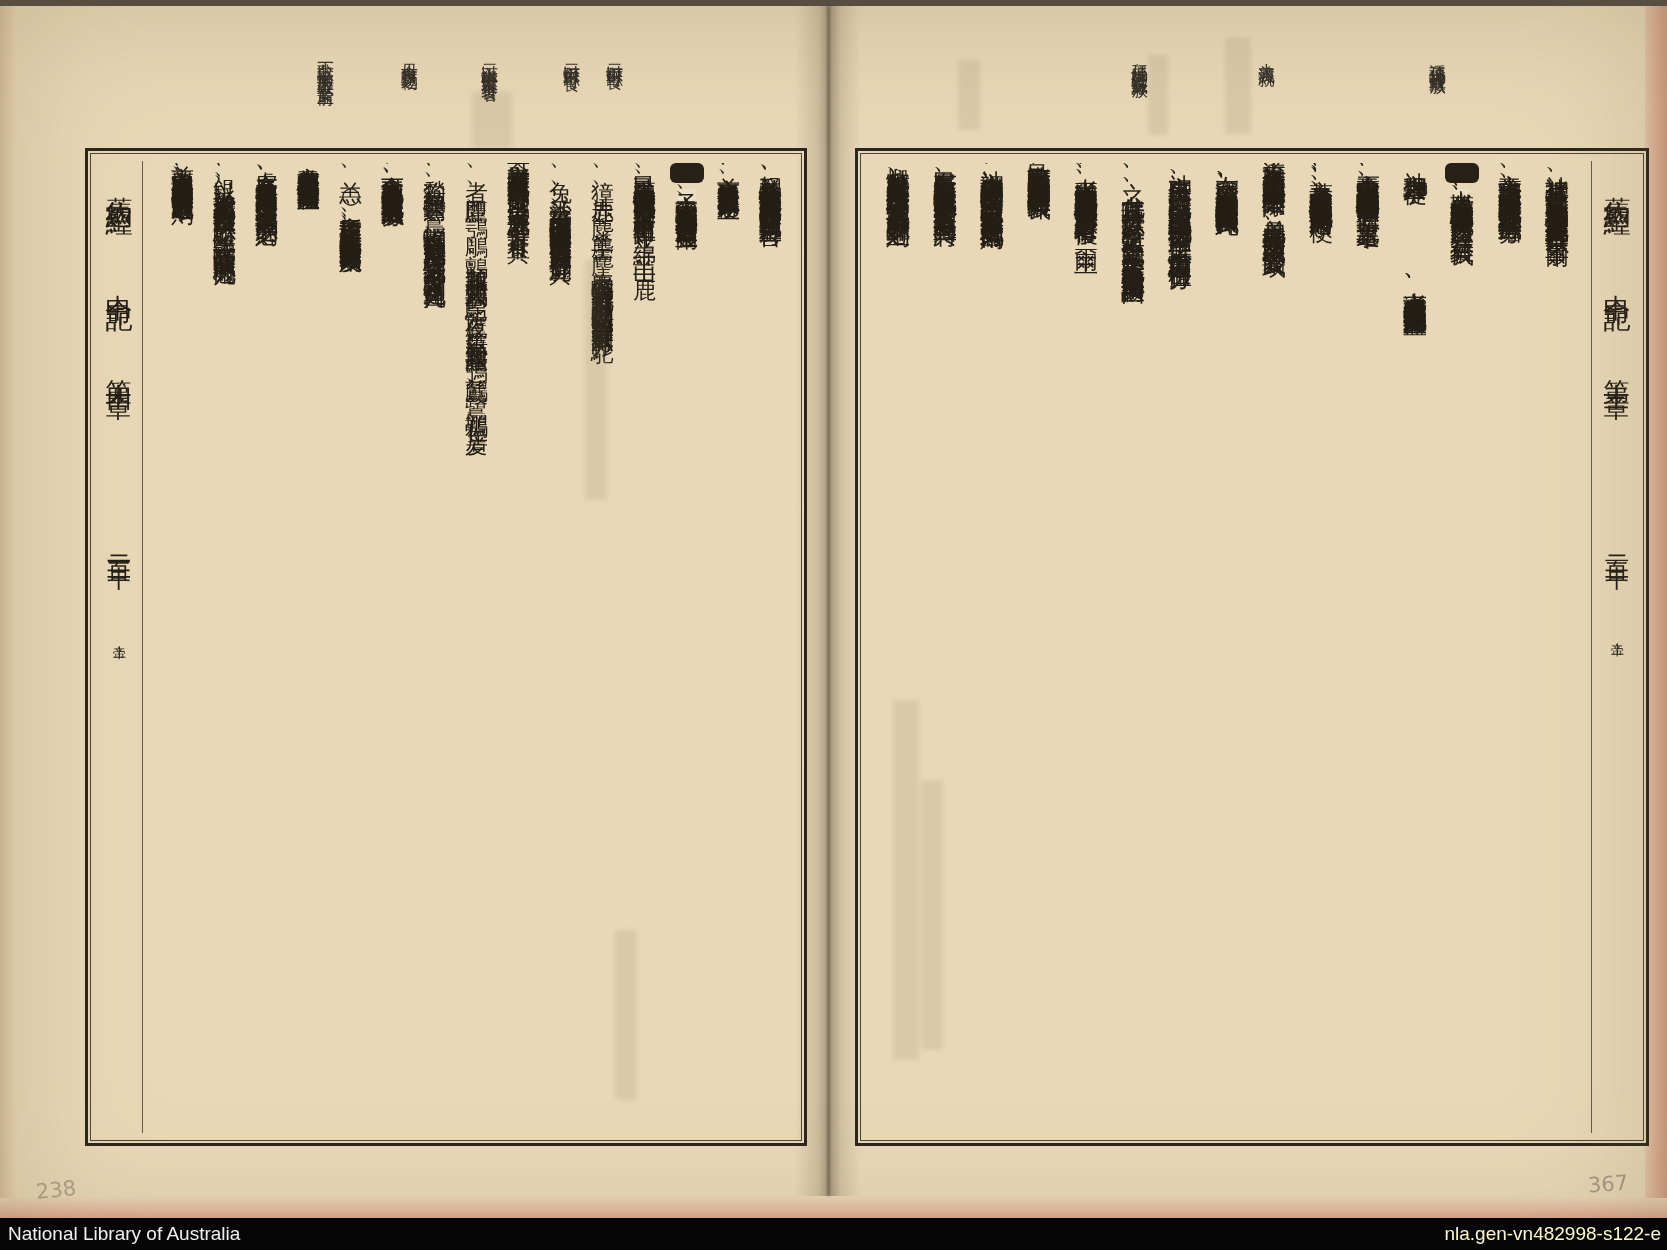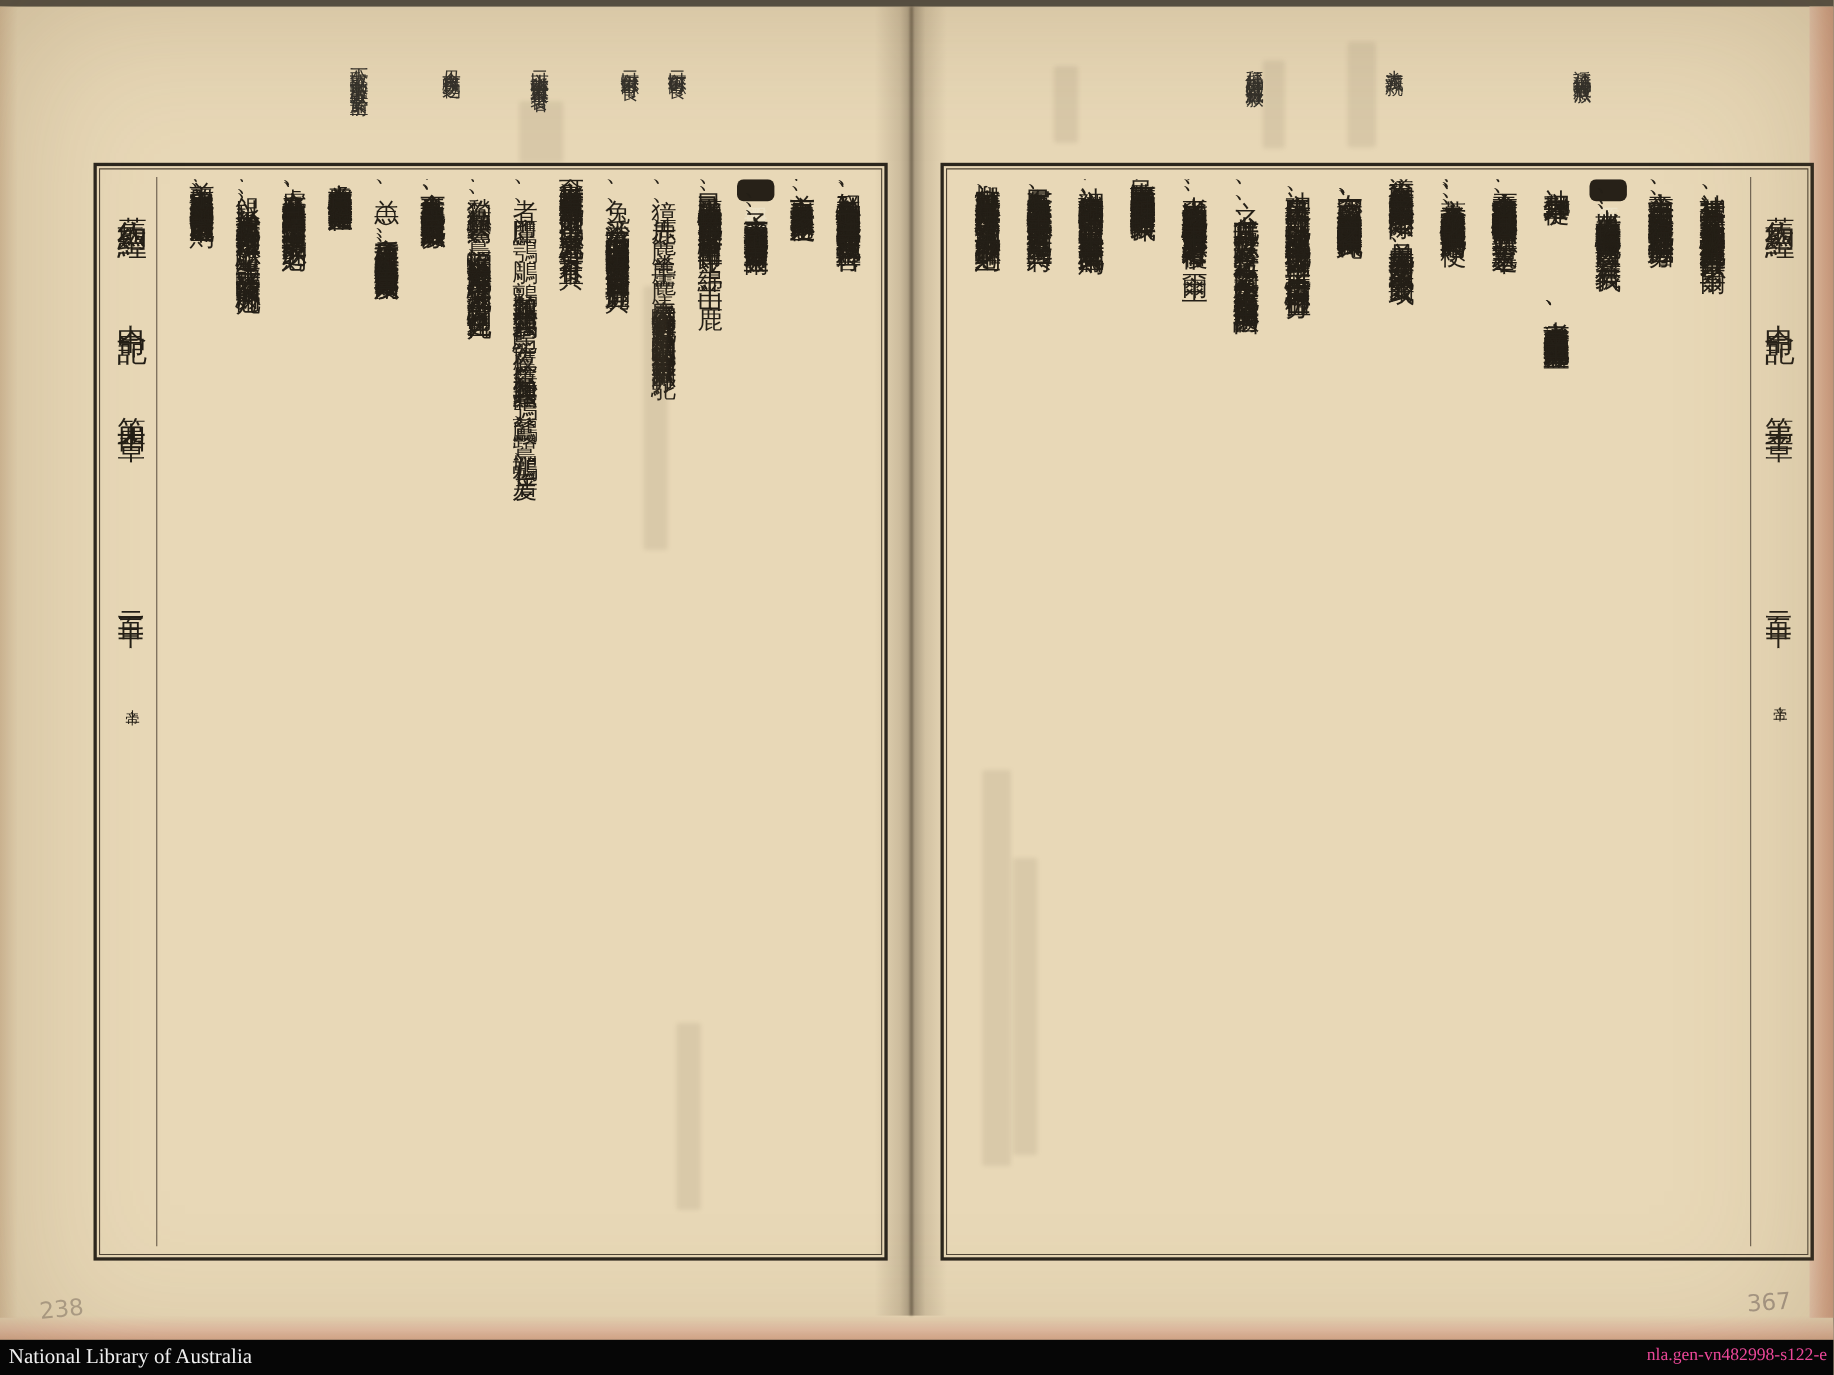--- a/index.html
+++ b/index.html
@@ -50,23 +50,23 @@
   .a3{left:1106px;width:44px;}
   .b1{left:581px;width:44px;}
   .b2{left:538px;width:44px;}
   .b3{left:436px;width:64px;}
   .b4{left:376px;width:44px;}
   .b5{left:272px;width:64px;top:48px;}
 
   .ghost{position:absolute;background:rgba(112,96,70,.12);filter:blur(2px);border-radius:3px;z-index:3;}
 
   .footer-bar{position:absolute;left:0;top:1218px;width:1667px;height:32px;background:#060606;z-index:50;
-              font-family:Liberation Serif, serif;}
+              font-family:Liberation Sans, sans-serif;}
   .fl{position:absolute;left:8px;top:5px;font-size:19px;color:#f0f0f0;}
-  .fr{position:absolute;right:6px;top:5px;font-size:16px;color:#ec4899;}
+  .fr{position:absolute;right:6px;top:5px;font-size:19px;color:#fef9c3;}
 
   .pencil{position:absolute;font-family:"DejaVu Sans",sans-serif;opacity:.8;z-index:20;}
   .p-left{left:36px;top:1178px;font-size:21px;color:#a2937f;transform:rotate(-6deg);}
   .p-right{left:1588px;top:1172px;font-size:21px;color:#98897b;transform:rotate(-4deg);}
 </style>
 </head>
 <body>
 
 <div class="scan">
 

